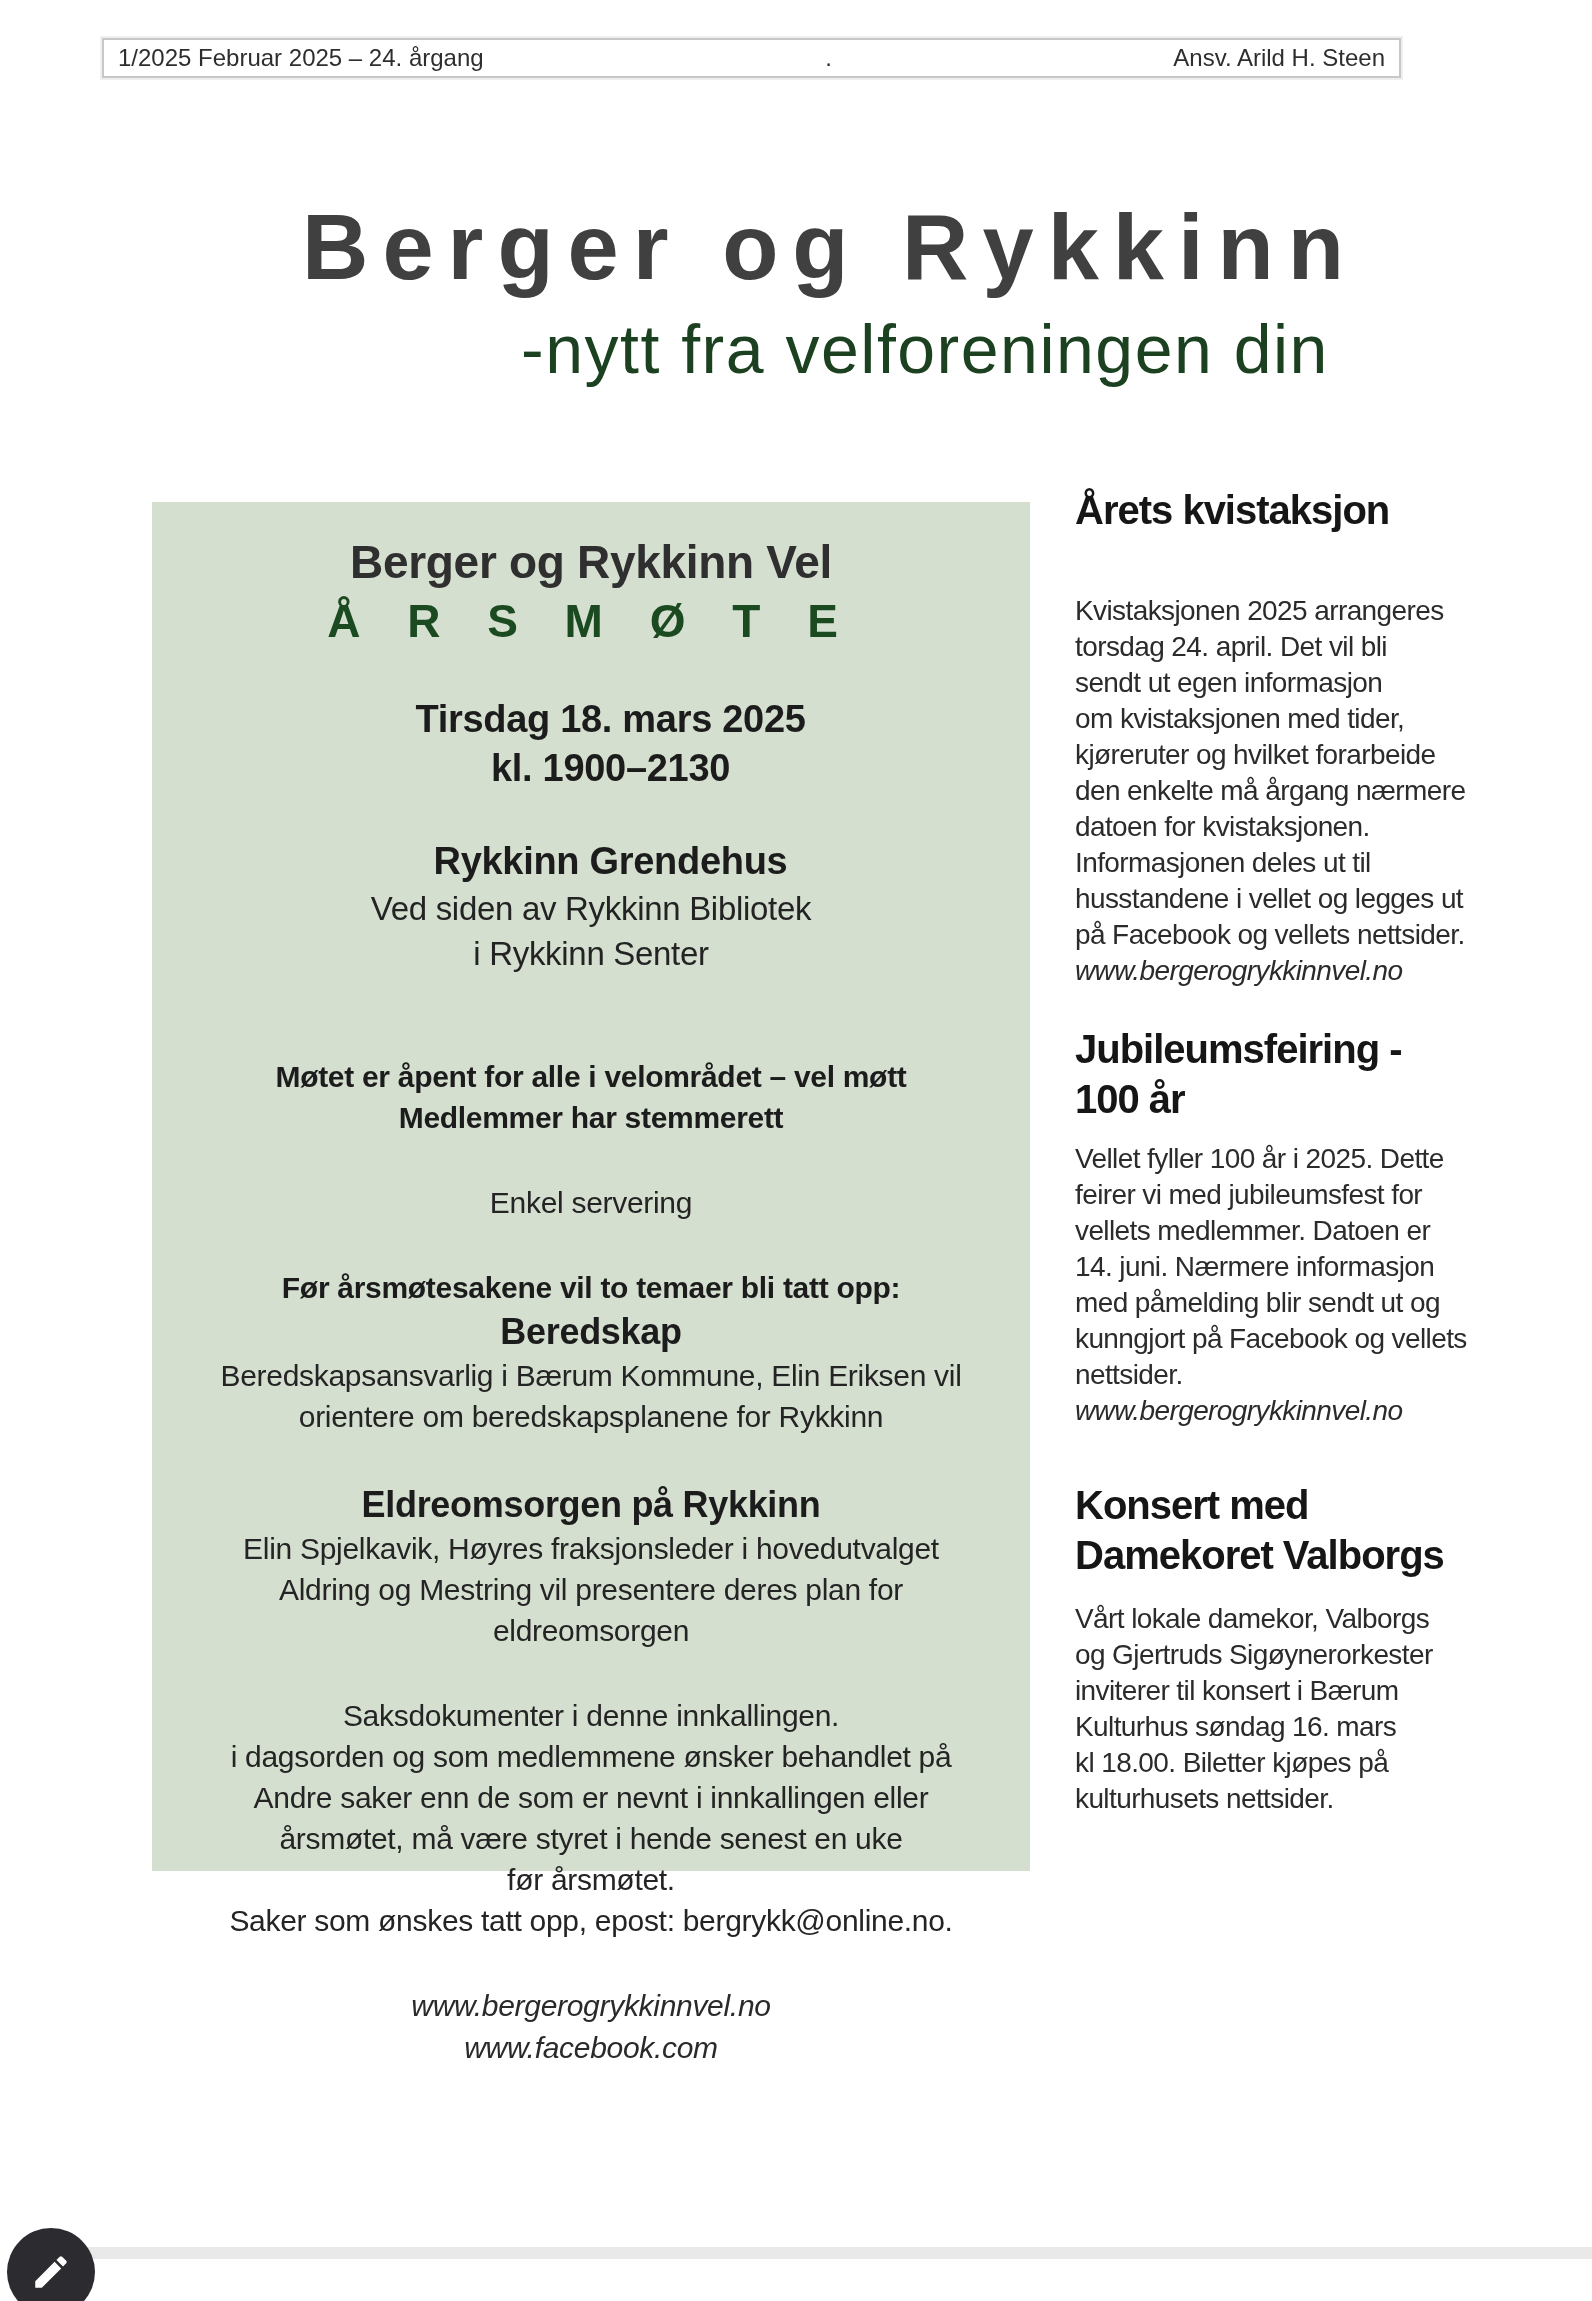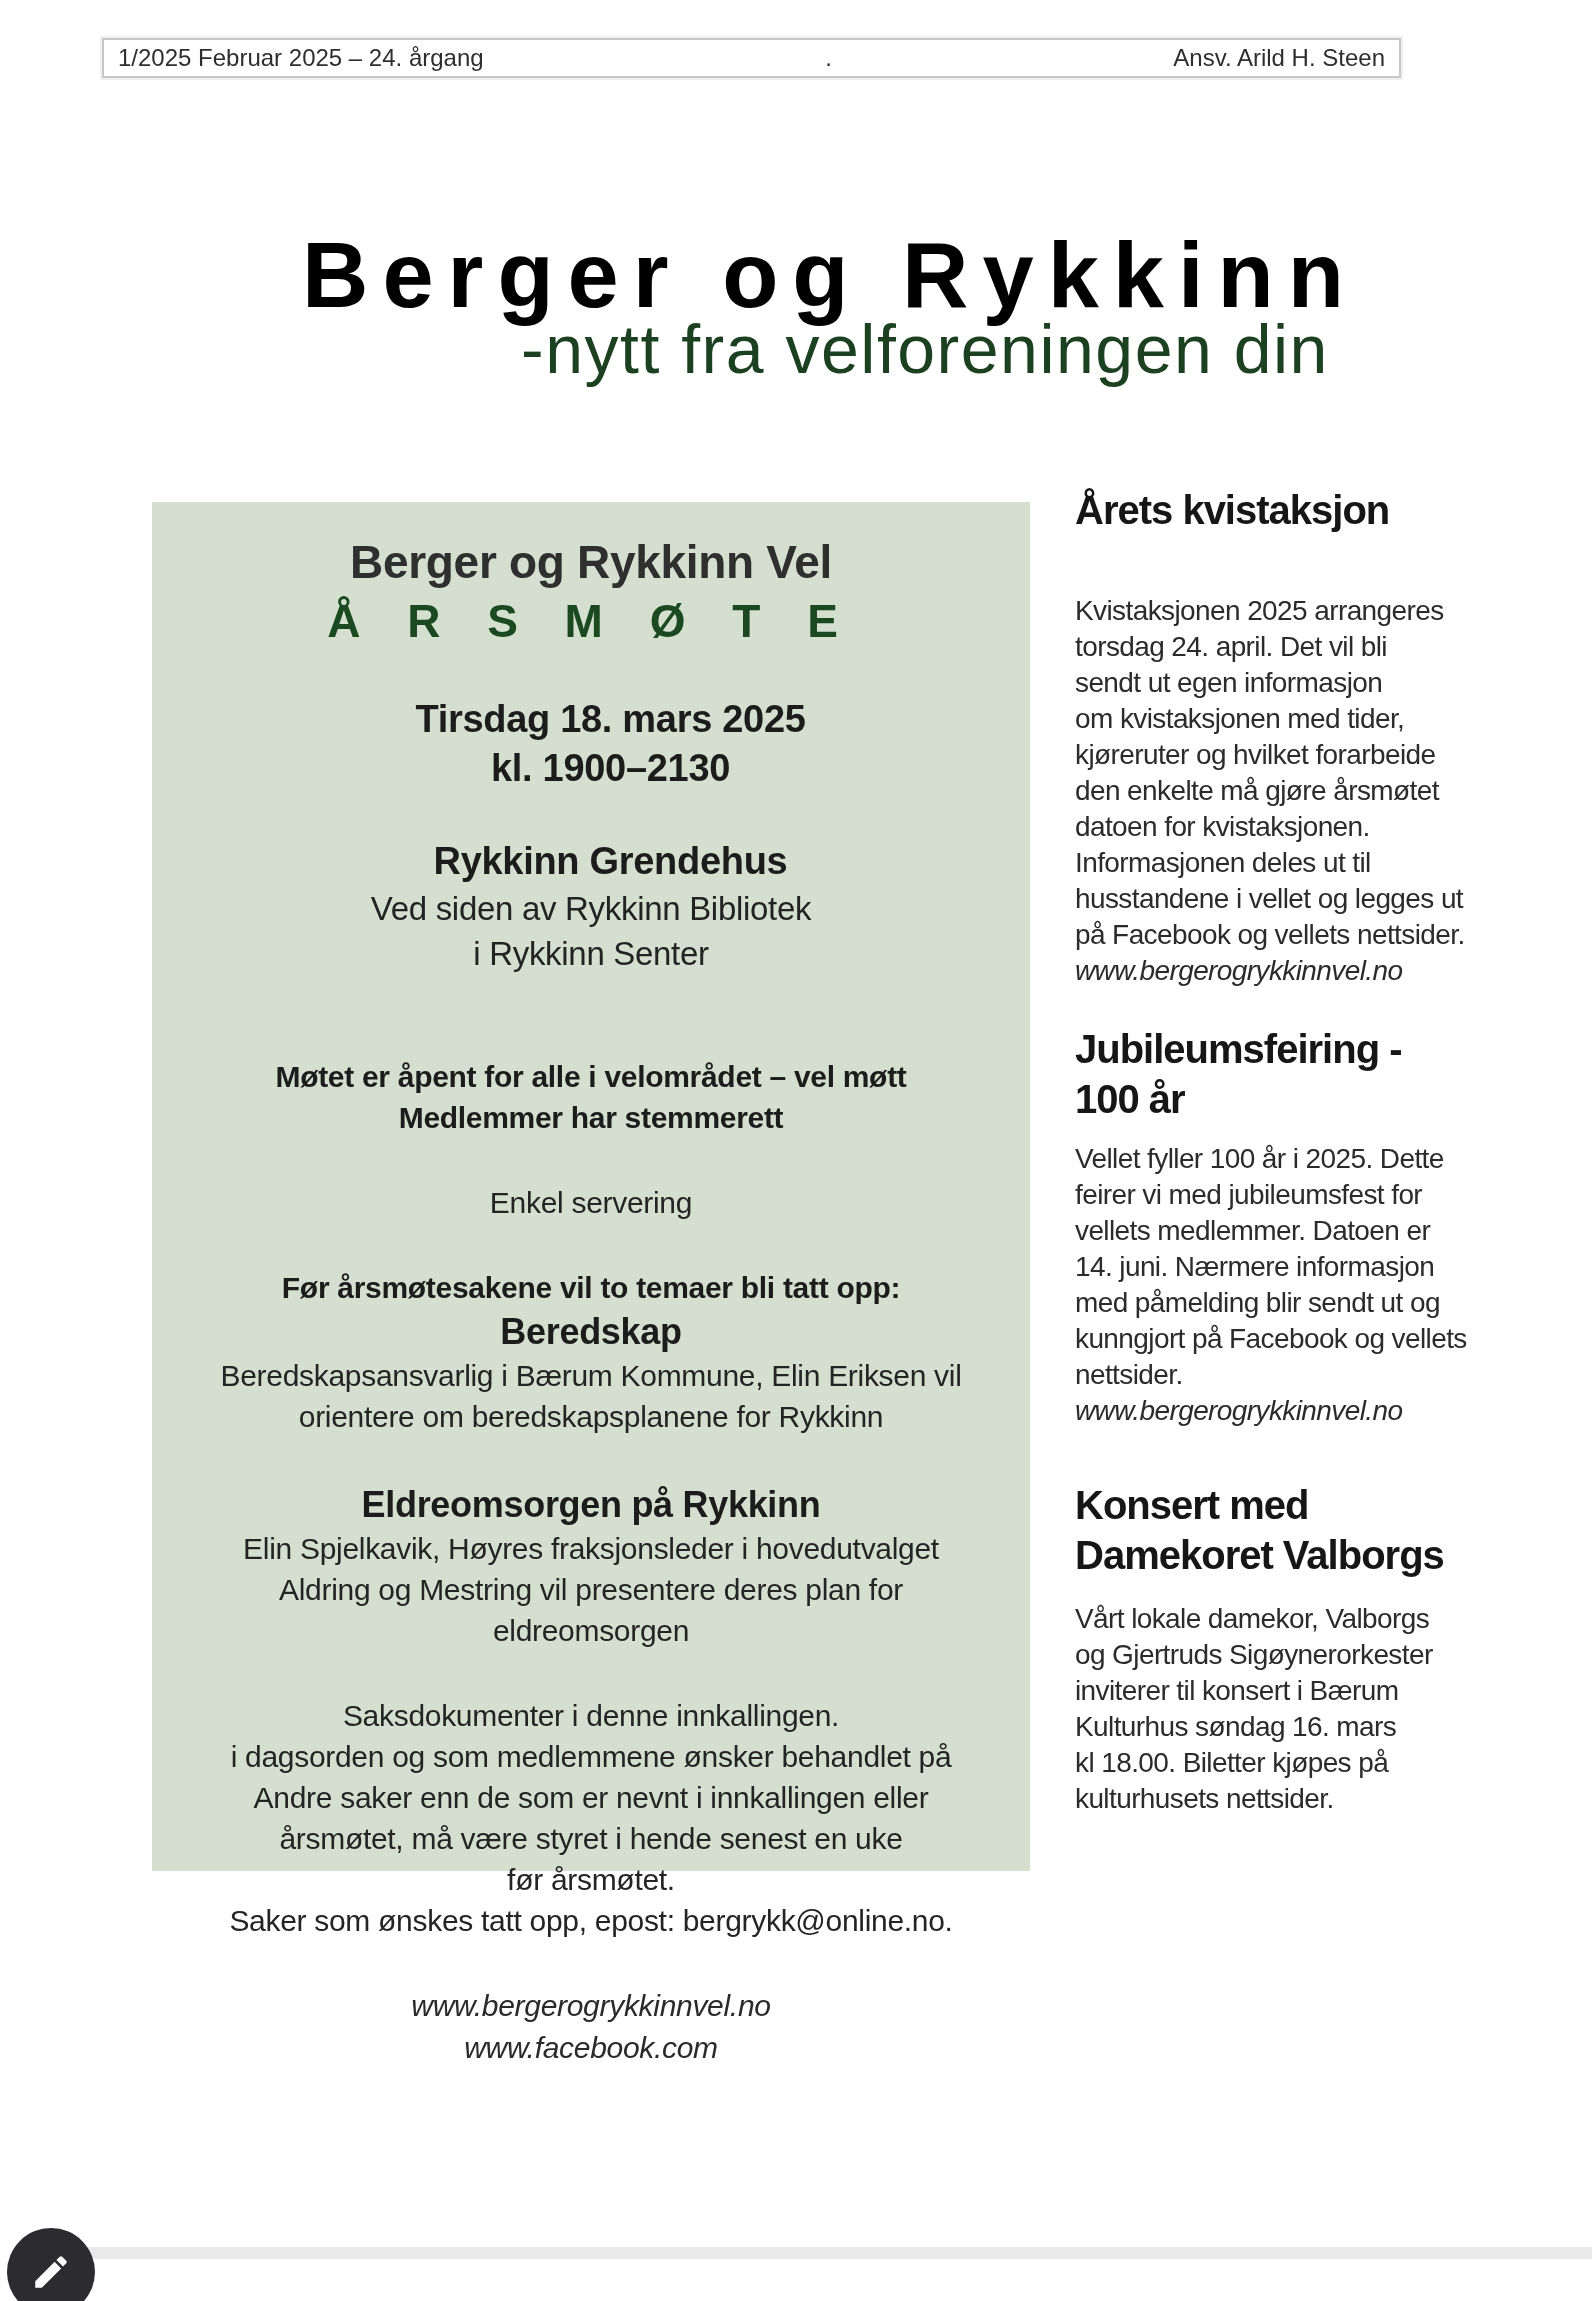--- a/index.html
+++ b/index.html
@@ -11,21 +11,21 @@
     position:absolute; left:102px; top:38px; width:1299px; height:40px;
     box-sizing:border-box; border:2px solid #c7c7c7; background:#fff;
     box-shadow:0 0 0 2px #efefef;
     display:flex; align-items:center; justify-content:space-between;
     padding:0 14px; font-size:24px; color:#2e2e2e; white-space:nowrap;
   }
 
   
   .masthead-title {
     position:absolute; top:195px; left:830px; transform:translateX(-50%);
-    font-size:92px; font-weight:bold; letter-spacing:14px; color:#000000; white-space:nowrap;margin-top:28px;
+    font-size:92px; font-weight:bold; letter-spacing:14px; color:#404040; white-space:nowrap;
   }
   .masthead-sub {
     position:absolute; top:310px; left:925px; transform:translateX(-50%);
     font-size:68px; font-weight:normal; letter-spacing:1.5px; color:#1b4120; white-space:nowrap;
   }
 
   
   .poster {
     position:absolute; left:152px; top:502px; width:878px; height:1369px;
     background:#d5dfd0; box-sizing:border-box; padding-top:18px;
@@ -110,21 +110,21 @@
   <div class="side-section s1">
     <div class="side-heading">
         <div class="hline">Årets kvistaksjon</div>
       </div>
     <div class="side-body mt-a">
         <div class="side-line">Kvistaksjonen 2025 arrangeres</div>
         <div class="side-line">torsdag 24. april. Det vil bli</div>
         <div class="side-line">sendt ut egen informasjon</div>
         <div class="side-line">om kvistaksjonen med tider,</div>
         <div class="side-line">kjøreruter og hvilket forarbeide</div>
-        <div class="side-line">den enkelte må gjøre årsmøtet</div>
+        <div class="side-line">den enkelte må årgang nærmere</div>
         <div class="side-line">datoen for kvistaksjonen.</div>
         <div class="side-line">Informasjonen deles ut til</div>
         <div class="side-line">husstandene i vellet og legges ut</div>
         <div class="side-line">på Facebook og vellets nettsider.</div>
         <div class="side-line side-link">www.bergerogrykkinnvel.no</div>
       </div>
   </div>
 
   <div class="side-section s2">
     <div class="side-heading">

